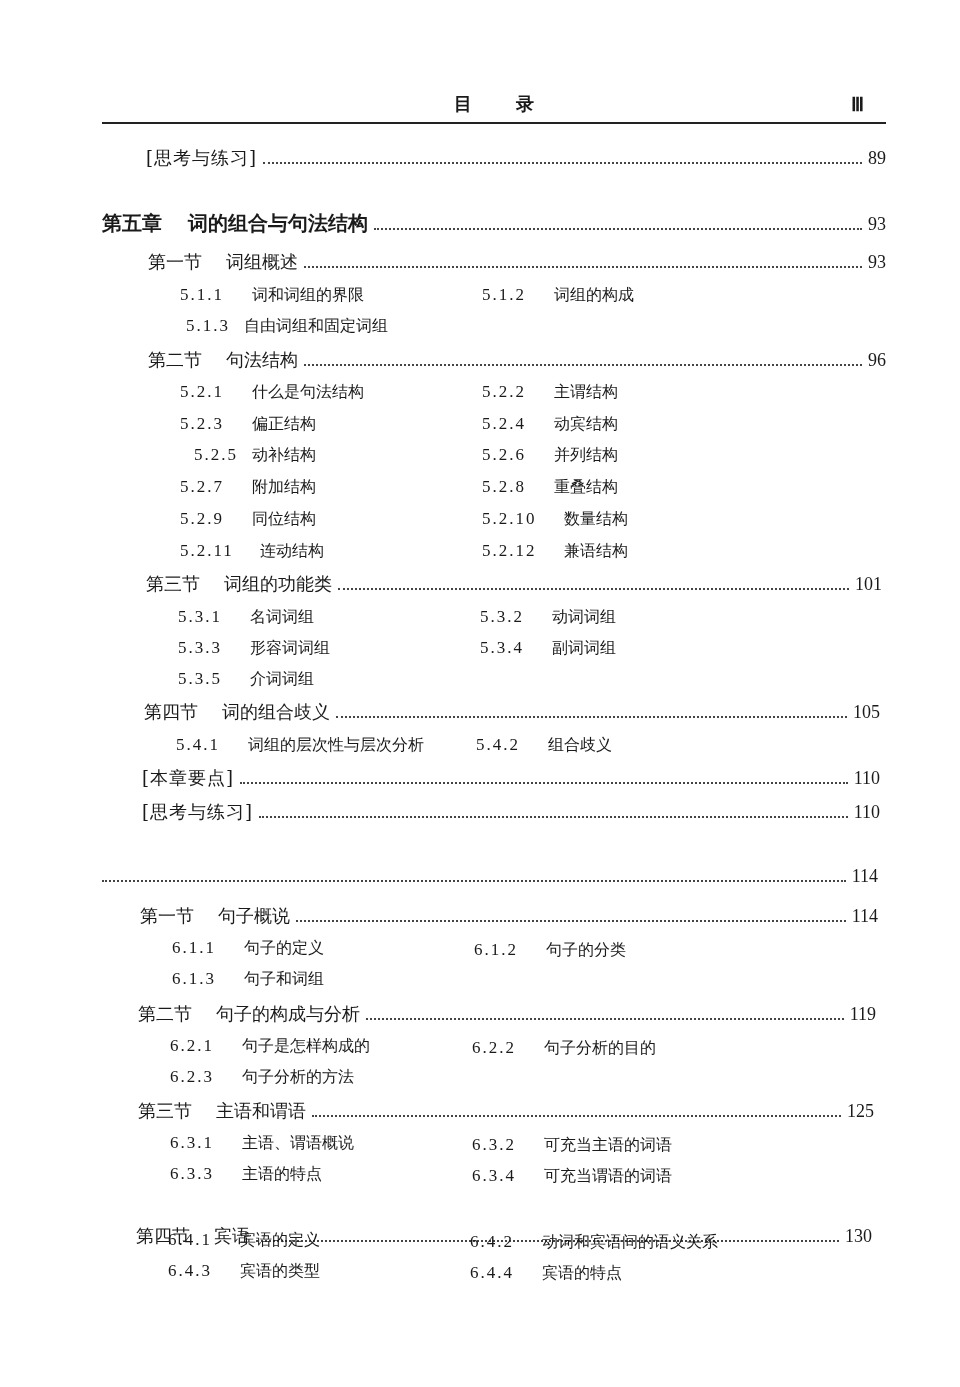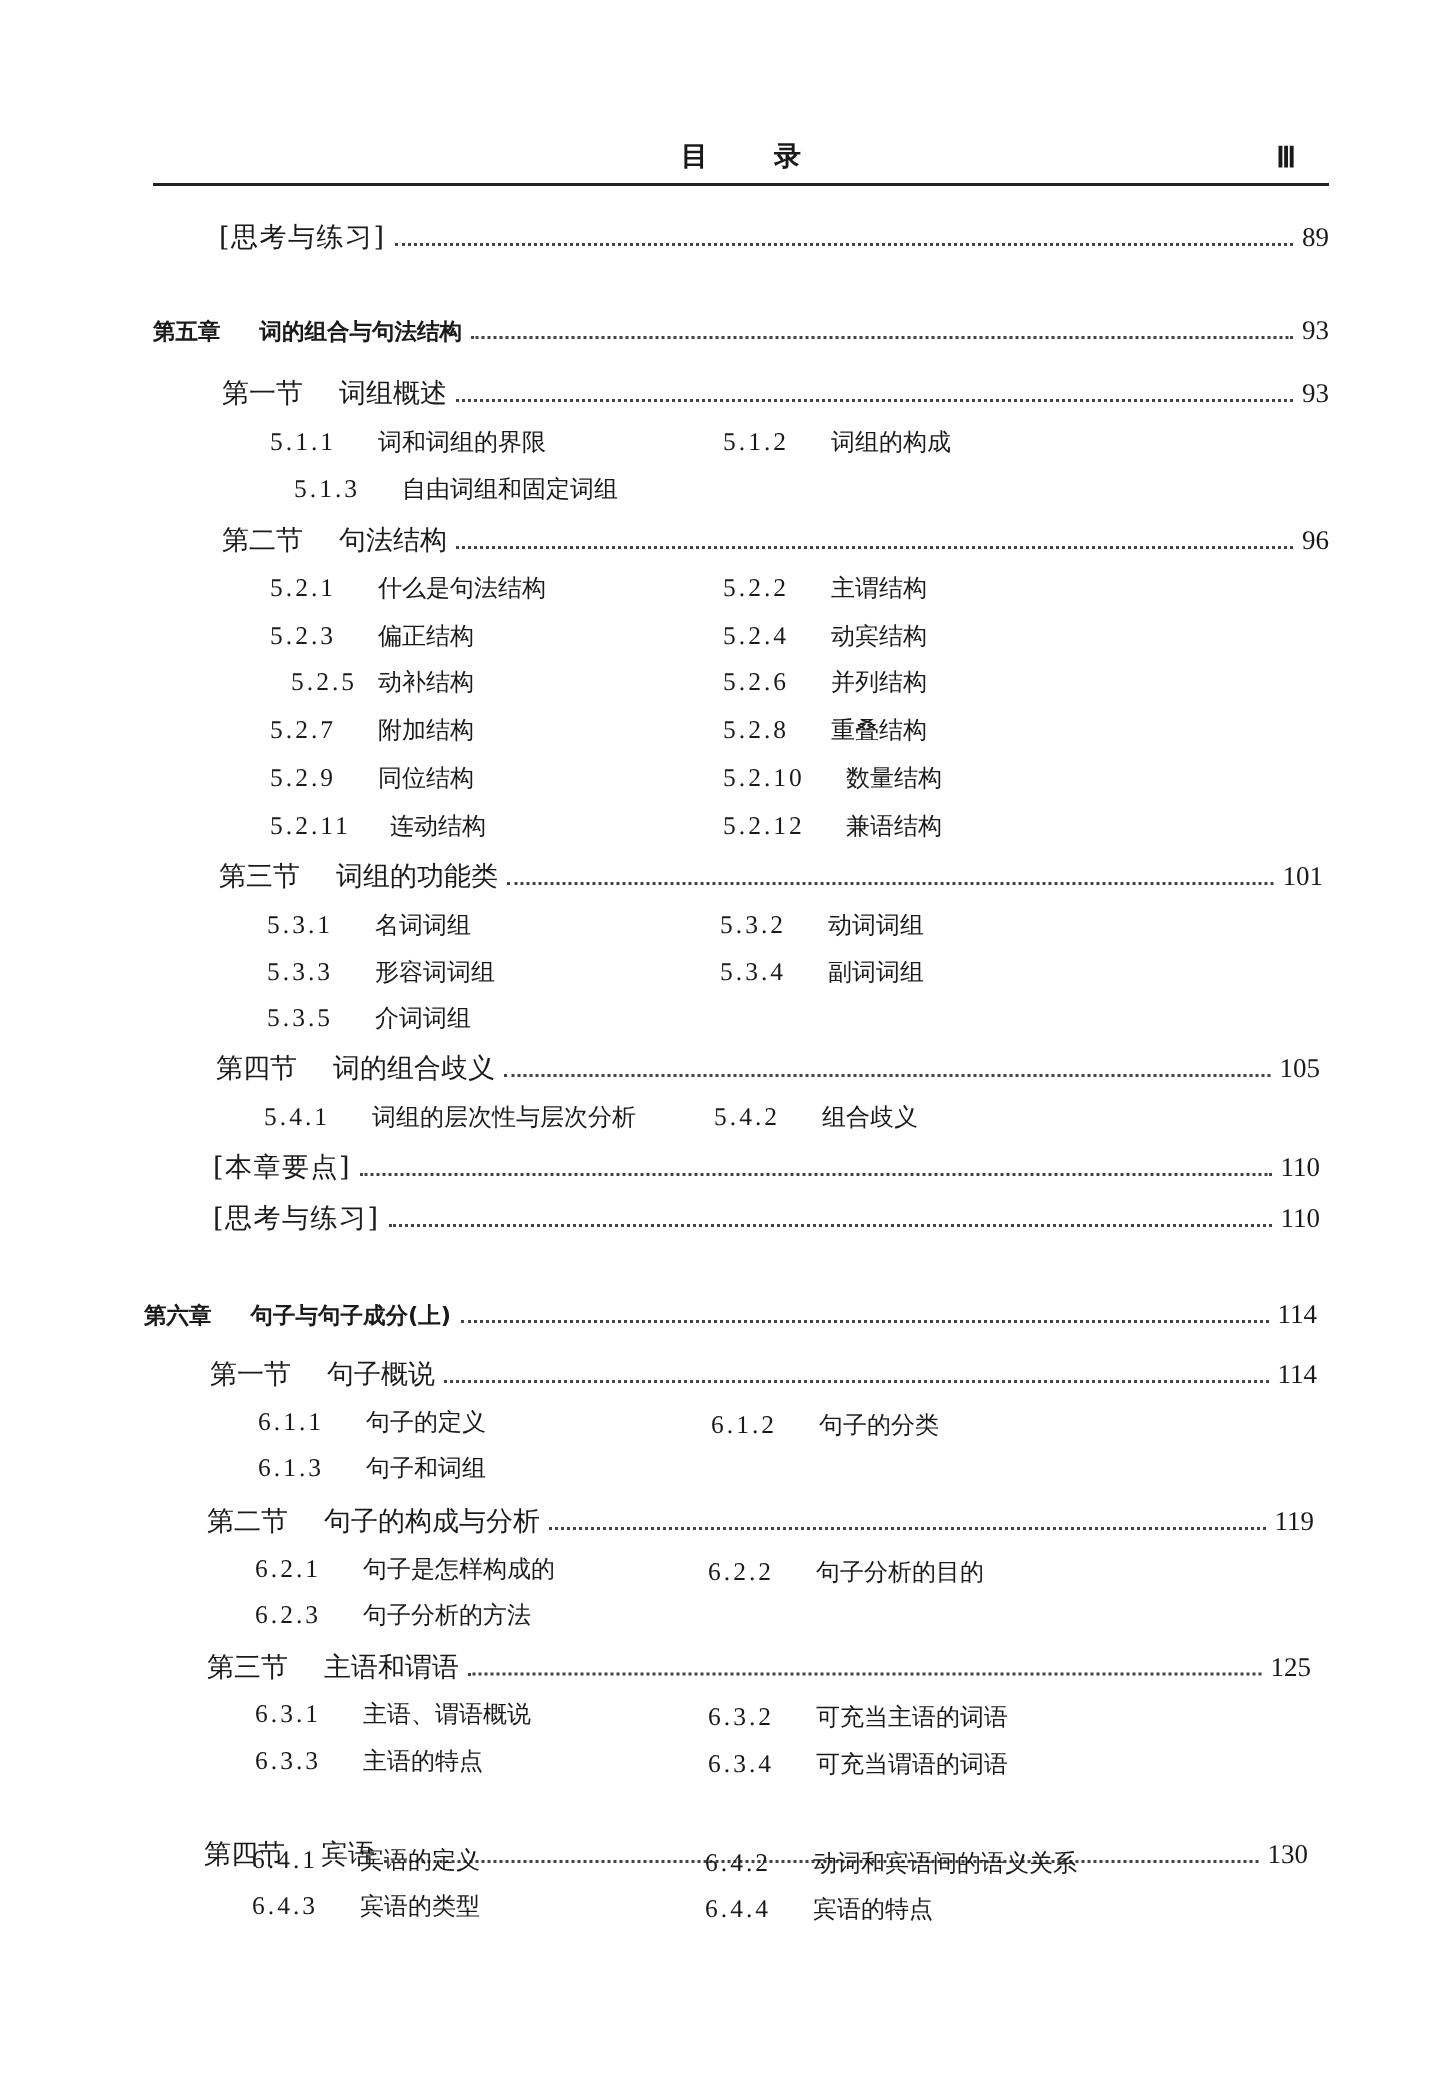--- a/index.html
+++ b/index.html
@@ -27,21 +27,21 @@
     .row {
       position: absolute; display: flex; align-items: baseline; white-space: nowrap;
     }
     .leader {
       flex: 1; border-bottom: 2px dotted #444; margin: 0 6px 4px 6px; height: 0;
     }
     .pg {
       font-family: "Liberation Serif", serif; font-size: 18px;
     }
     .chapter .label {
-      font-family: "DejaVu Sans", sans-serif; font-weight: bold; font-size: 15px;
+      font-family: "DejaVu Sans", sans-serif; font-weight: bold; font-size: 20px;
     }
     .chapter .label .num { margin-right: 26px; }
     .section .label { font-size: 18px; }
     .section .label .num { margin-right: 24px; }
     .bracket .label { font-size: 18px; letter-spacing: 1px; }
     .sub {
       position: absolute; font-size: 16px; white-space: nowrap;
     }
     .sub .num {
       font-family: Liberation Serif, serif; font-size: 17px; letter-spacing: 2px;
@@ -69,21 +69,21 @@
   <span class="pg">93</span>
 </div>
 
 <div class="row section" style="left:148px; top:250px; width:738px;">
   <span class="label"><span class="num">第一节</span><span>词组概述</span></span>
   <span class="leader"></span>
   <span class="pg">93</span>
 </div>
 <div class="sub" style="left:180px; top:285px;"><span class="num">5.1.1</span><span>词和词组的界限</span></div>
 <div class="sub" style="left:482px; top:285px;"><span class="num">5.1.2</span><span>词组的构成</span></div>
-<div class="sub" style="left:196px; top:316px;"><span class="num">5.1.3</span><span>自由词组和固定词组</span></div>
+<div class="sub" style="left:172px; top:316px;text-align:center;"><span class="num">5.1.3</span><span>自由词组和固定词组</span></div>
 
 <div class="row section" style="left:148px; top:348px; width:738px;">
   <span class="label"><span class="num">第二节</span><span>句法结构</span></span>
   <span class="leader"></span>
   <span class="pg">96</span>
 </div>
 <div class="sub" style="left:180px; top:382px;"><span class="num">5.2.1</span><span>什么是句法结构</span></div>
 <div class="sub" style="left:482px; top:382px;"><span class="num">5.2.2</span><span>主谓结构</span></div>
 <div class="sub" style="left:180px; top:414px;"><span class="num">5.2.3</span><span>偏正结构</span></div>
 <div class="sub" style="left:482px; top:414px;"><span class="num">5.2.4</span><span>动宾结构</span></div>
@@ -120,21 +120,20 @@
   <span class="leader"></span>
   <span class="pg">110</span>
 </div>
 <div class="row bracket" style="left:142px; top:800px; width:738px;">
   <span class="label">[思考与练习]</span>
   <span class="leader"></span>
   <span class="pg">110</span>
 </div>
 
 <div class="row chapter" style="left:96px; top:866px; width:782px;">
-  <span class="label"><span class="num">第六章</span><span>句子与句子成分(上)</span></span>
   <span class="leader"></span>
   <span class="pg">114</span>
 </div>
 
 <div class="row section" style="left:140px; top:904px; width:738px;">
   <span class="label"><span class="num">第一节</span><span>句子概说</span></span>
   <span class="leader"></span>
   <span class="pg">114</span>
 </div>
 <div class="sub" style="left:172px; top:938px;"><span class="num">6.1.1</span><span>句子的定义</span></div>

